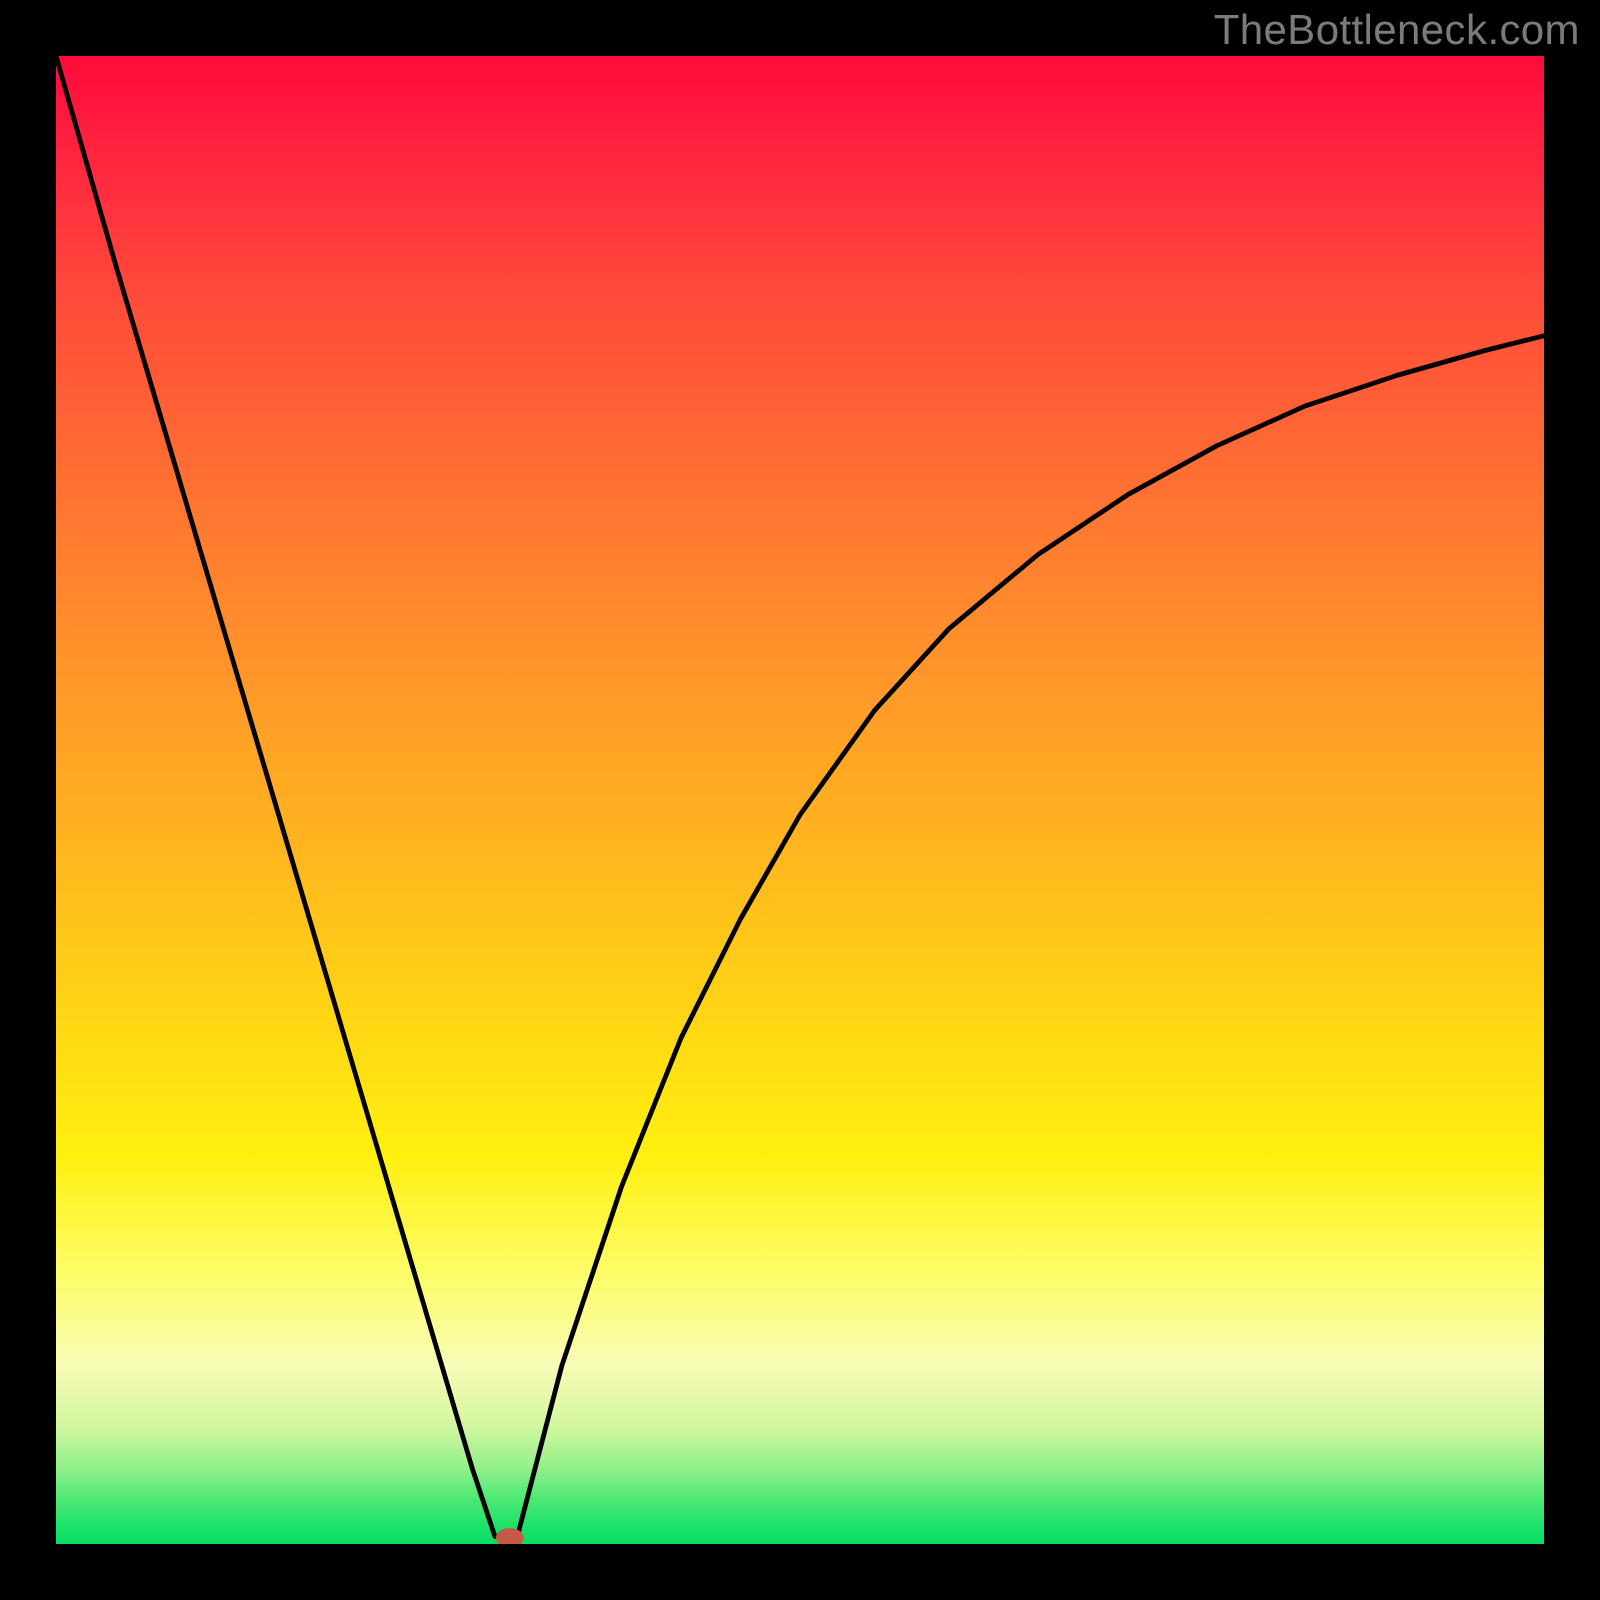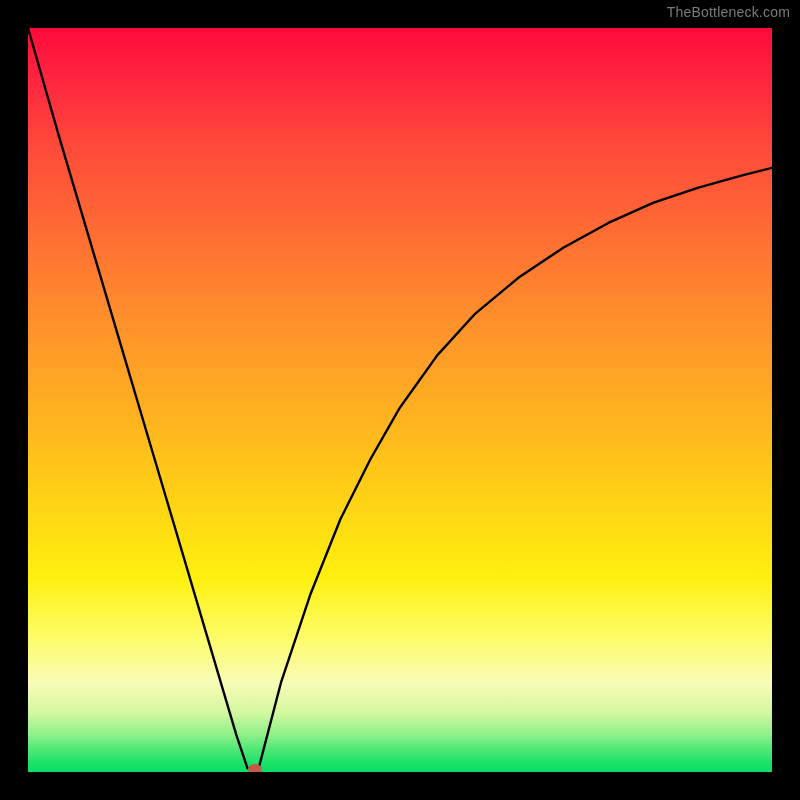--- a/index.html
+++ b/index.html
@@ -61,21 +61,21 @@
     stroke-linecap: round;
   }
   .min-marker {
     fill: #c65a48;
     stroke: none;
   }
   .watermark {
     position: absolute;
     top: 4px;
     right: 10px;
-    font-size: 14px;
+    font-size: 21px;
     font-weight: 400;
     color: #7b7b7b;
     letter-spacing: 0.2px;
     user-select: none;
   }
 </style>
 </head>
 <body>
 
 <div class="frame">

